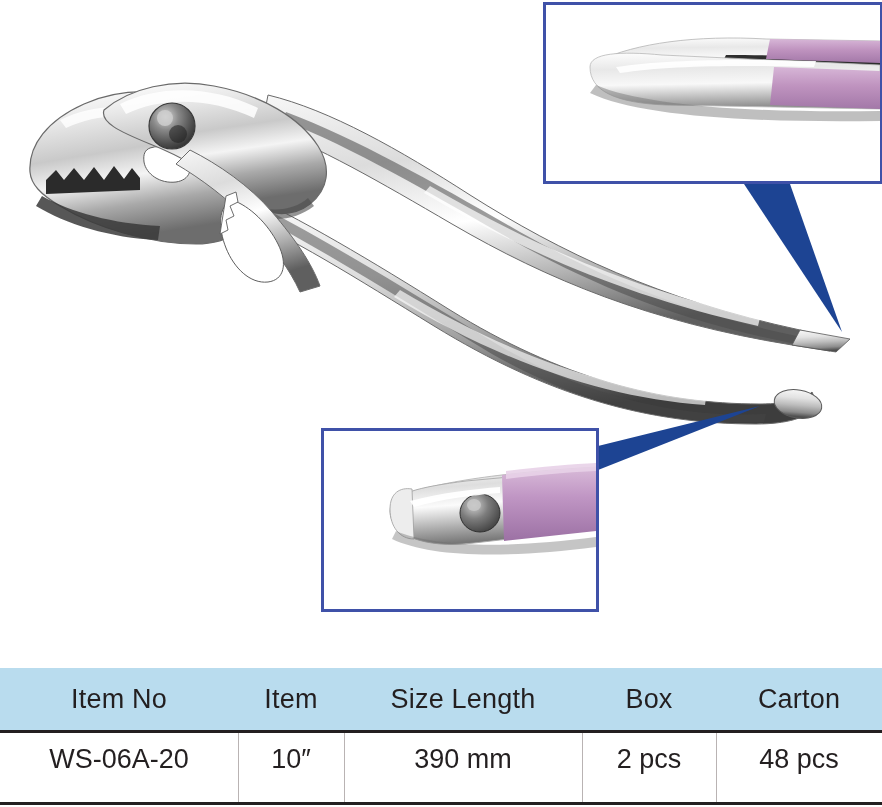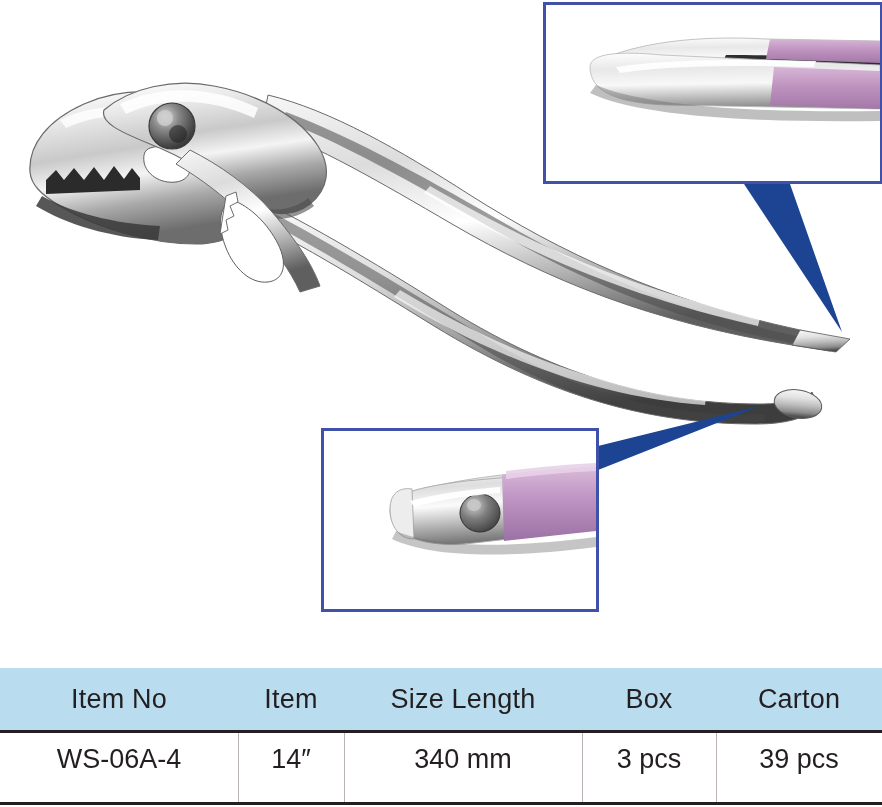--- a/index.html
+++ b/index.html
@@ -302,22 +302,22 @@
       <tr class="header-row">
         <th>Item No</th>
         <th>Item</th>
         <th>Size Length</th>
         <th>Box</th>
         <th>Carton</th>
       </tr>
     </thead>
     <tbody>
       <tr>
-        <td>WS-06A-4</td>
-        <td>14″</td>
-        <td>340 mm</td>
-        <td>3 pcs</td>
-        <td>39 pcs</td>
+        <td>WS-06A-20</td>
+        <td>10″</td>
+        <td>390 mm</td>
+        <td>2 pcs</td>
+        <td>48 pcs</td>
       </tr>
     </tbody>
   </table>
 
 </div>
 
 </body></html>

